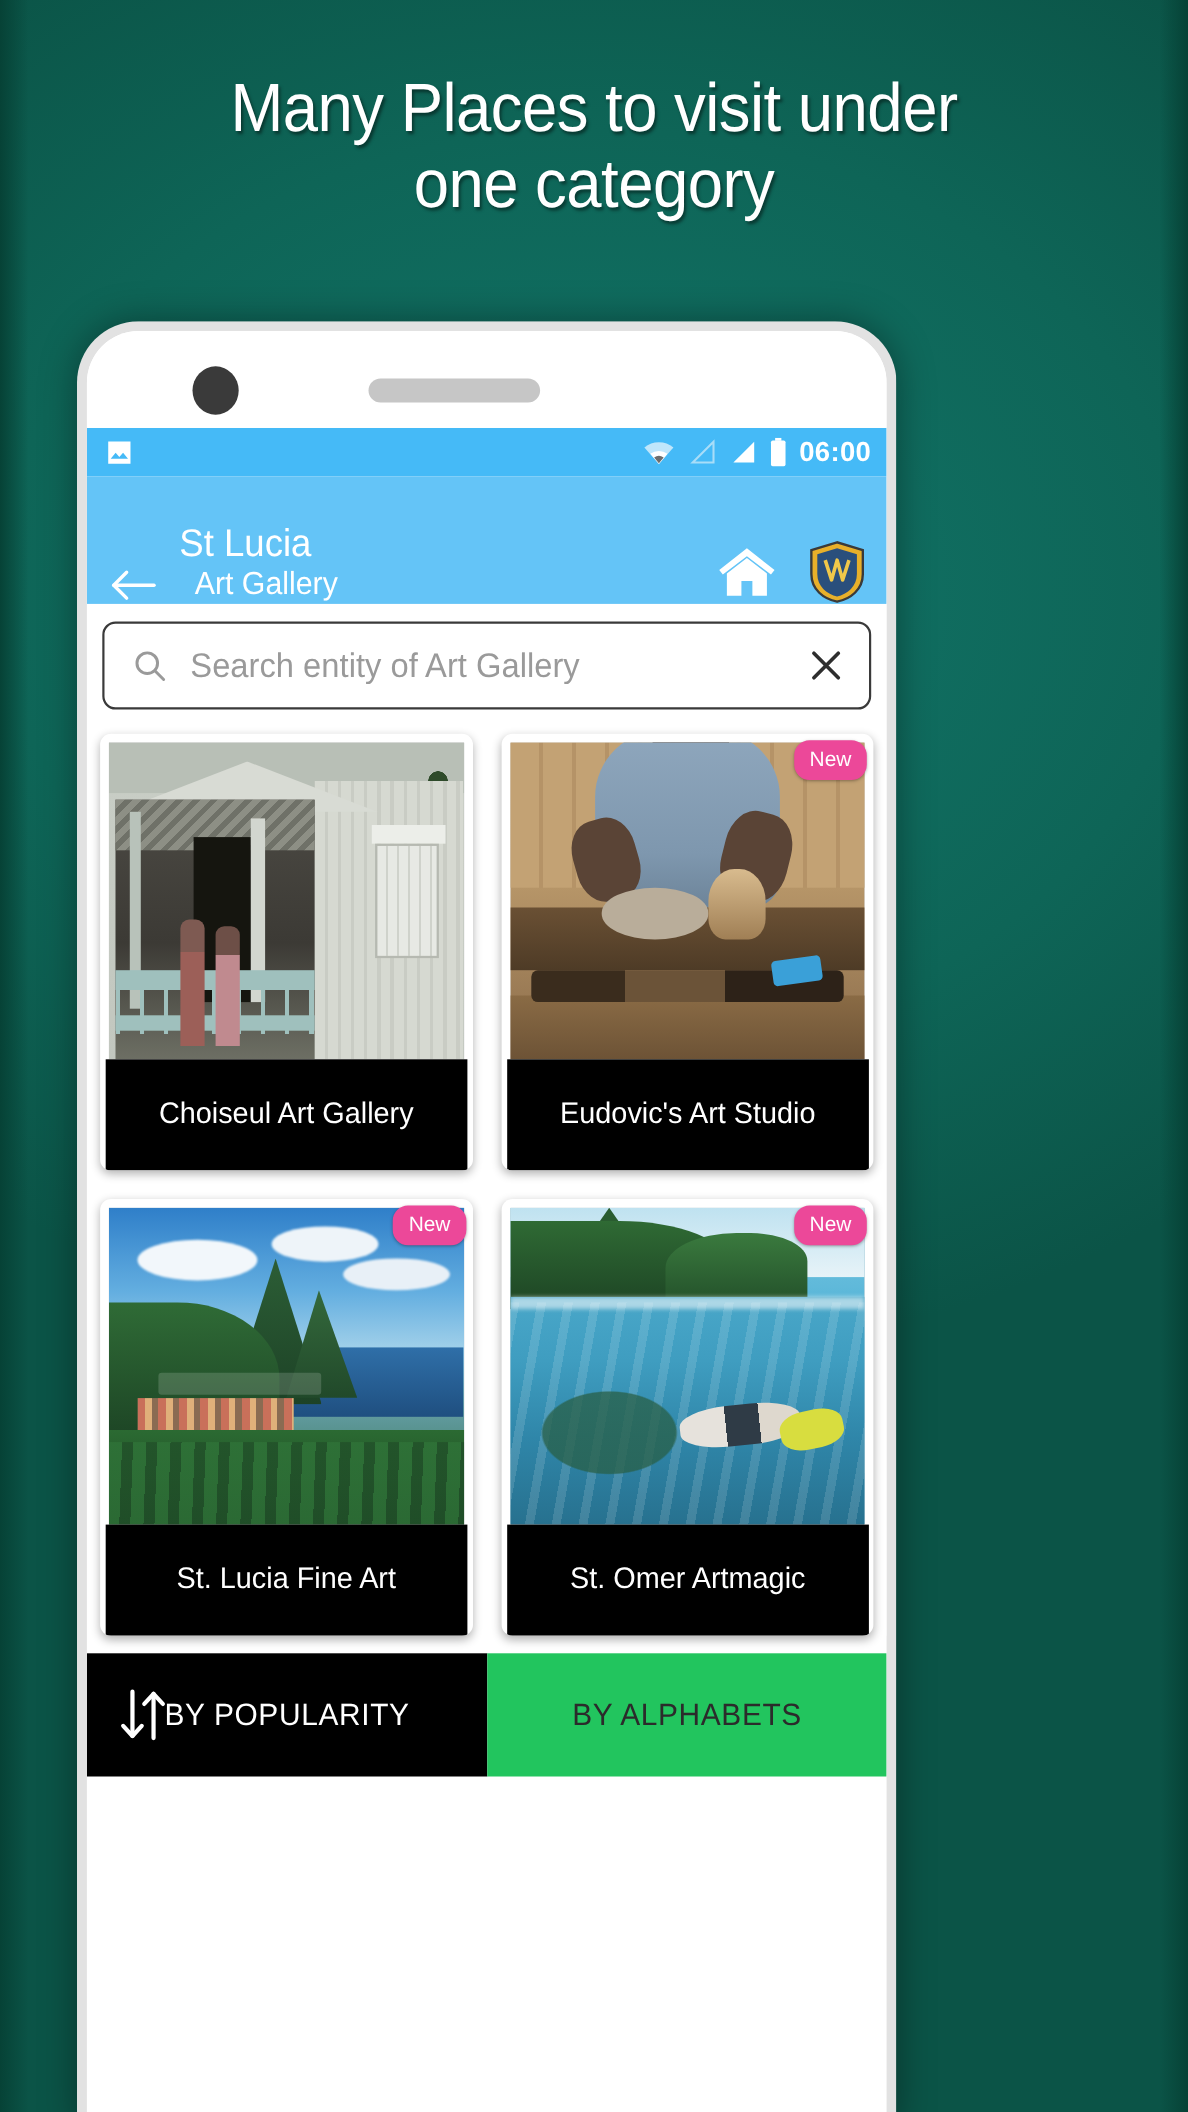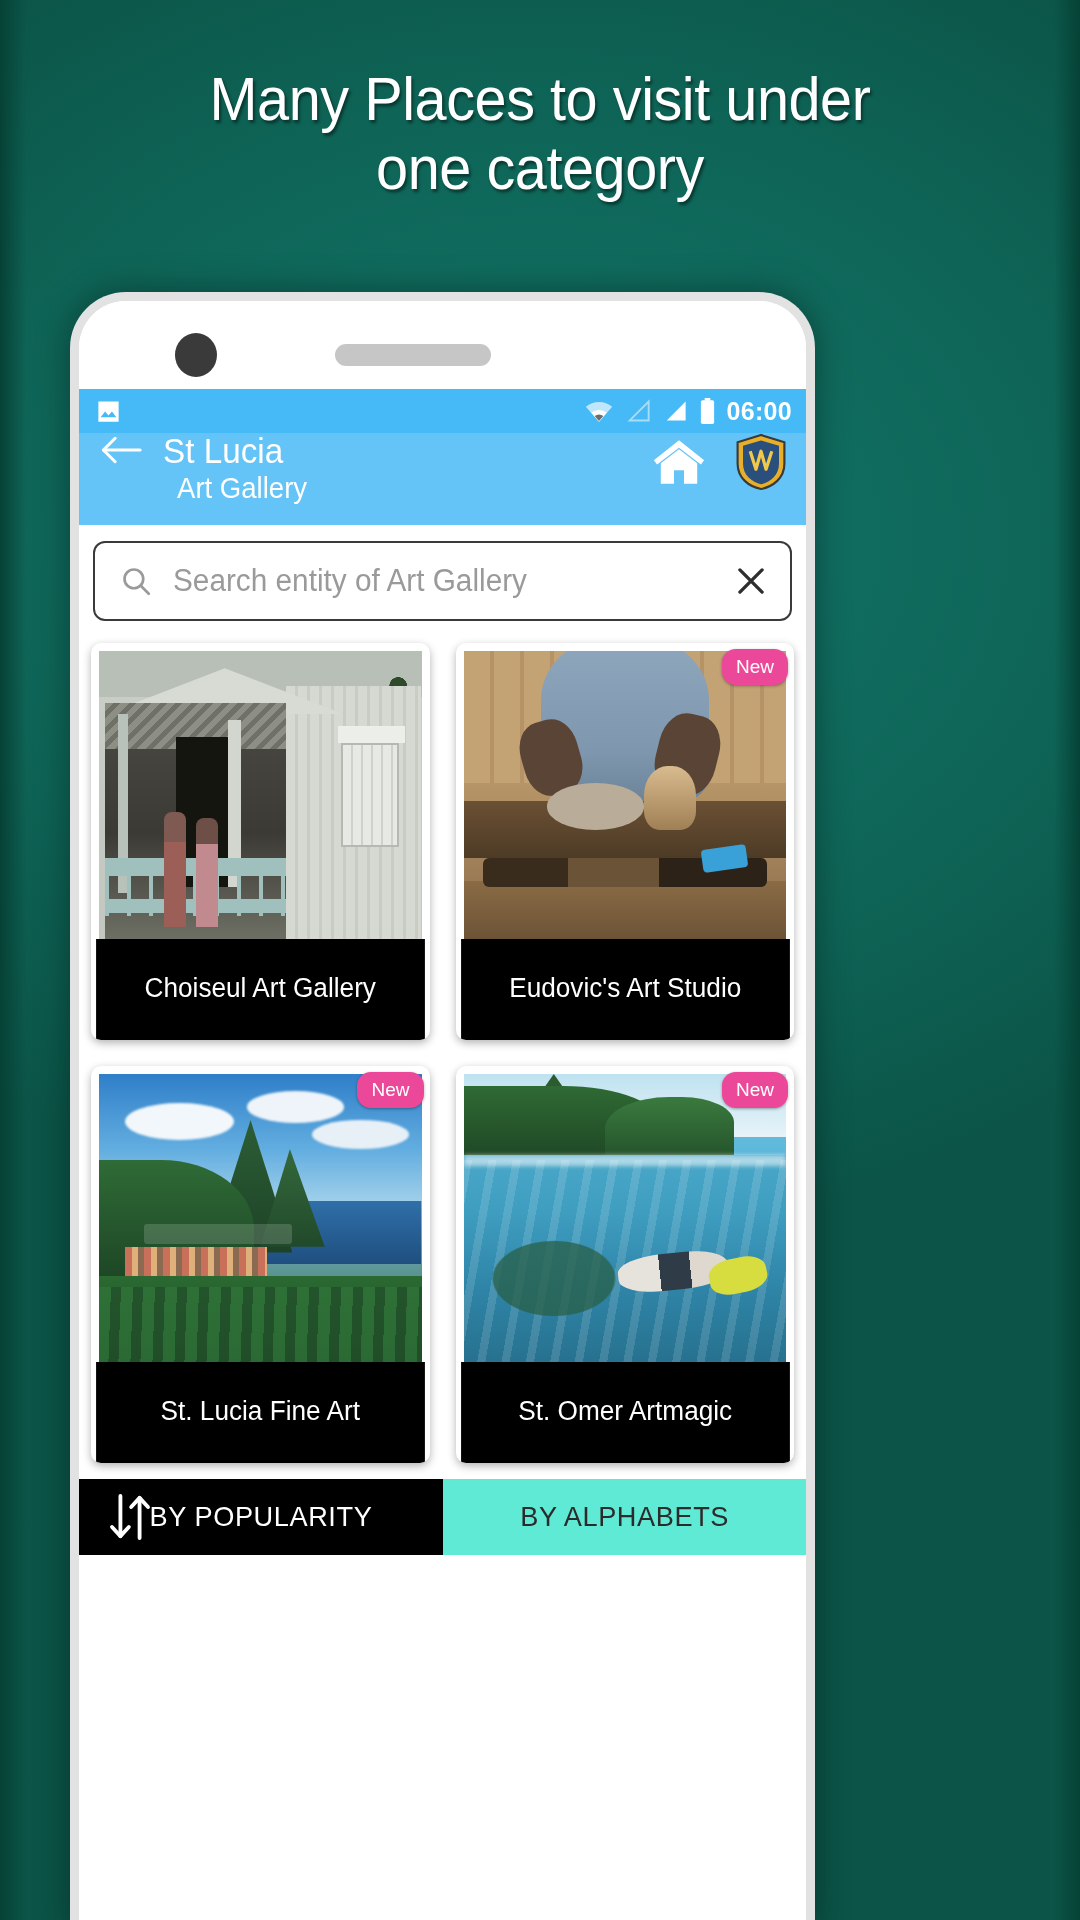--- a/index.html
+++ b/index.html
@@ -70,23 +70,23 @@
     display:flex; align-items:center;
     padding:0 14px 0 16px;
     color:#ffffff;
   }
   .sb-left { display:flex; align-items:center; gap:8px; }
   .sb-right { margin-left:auto; display:flex; align-items:center; gap:11px; }
   .sb-time { font-size:25px; font-weight:700; letter-spacing:0.3px; }
   .ico { display:block; }
   
   .appbar {
-    height:92px;
+    height:116px;
     background:#64c4f7;
-    display:flex; align-items:flex-start;
+    display:flex; align-items:flex-end;
     padding:0 18px 0 14px;
     position:relative;
   }
   .back-arrow { width:56px; display:flex; align-items:center; justify-content:center; }
   .titles { margin-left:14px; display:flex; flex-direction:column; justify-content:center; }
   .title-main {
     color:#ffffff; font-size:35px; line-height:1.05; font-weight:400;
     transform:scaleX(0.95); transform-origin:left center;
   }
   .title-sub {
@@ -248,24 +248,24 @@
   .s-reef{ position:absolute; left:6%; top:56%; width:44%; height:30%;
            background:radial-gradient(ellipse at 50% 50%, rgba(40,95,70,.75) 0 60%, rgba(0,0,0,0) 62%); }
   .s-swim{ position:absolute; left:48%; top:62%; width:34%; height:13%;
            background:linear-gradient(90deg,#e6e2dc 0 38%, #2f3b46 38% 66%, #ded8ce 66% 100%);
            border-radius:40%; transform:rotate(-6deg); }
   .s-fin { position:absolute; left:76%; top:64%; width:18%; height:12%;
            background:#d8dd3f; border-radius:40%; transform:rotate(-12deg); }
   .s-foam{ position:absolute; left:0; top:28%; width:100%; height:4%;
            background:rgba(255,255,255,.55); filter:blur(2px); }
   
-  .tabs { display:flex; height:76px; margin-top:16px; }
+  .tabs { display:flex; height:112px; margin-top:16px; }
   .tab { flex:1; display:flex; align-items:center; justify-content:center; gap:0; position:relative; }
   .tab-pop { background:#000000; color:#ffffff; }
-  .tab-alpha { background:#5eead4; color:#2b2b2b; }
+  .tab-alpha { background:#22c55e; color:#2b2b2b; }
   .tab-label { font-size:28px; letter-spacing:0.6px; transform:scaleX(0.97); }
   .sort-icon { position:absolute; left:28px; top:50%; transform:translateY(-50%); }
 </style>
 </head>
 <body>
 
 <div class="promo-bg"></div>
 
 <div class="headline">
   <div>Many Places to visit under</div>

